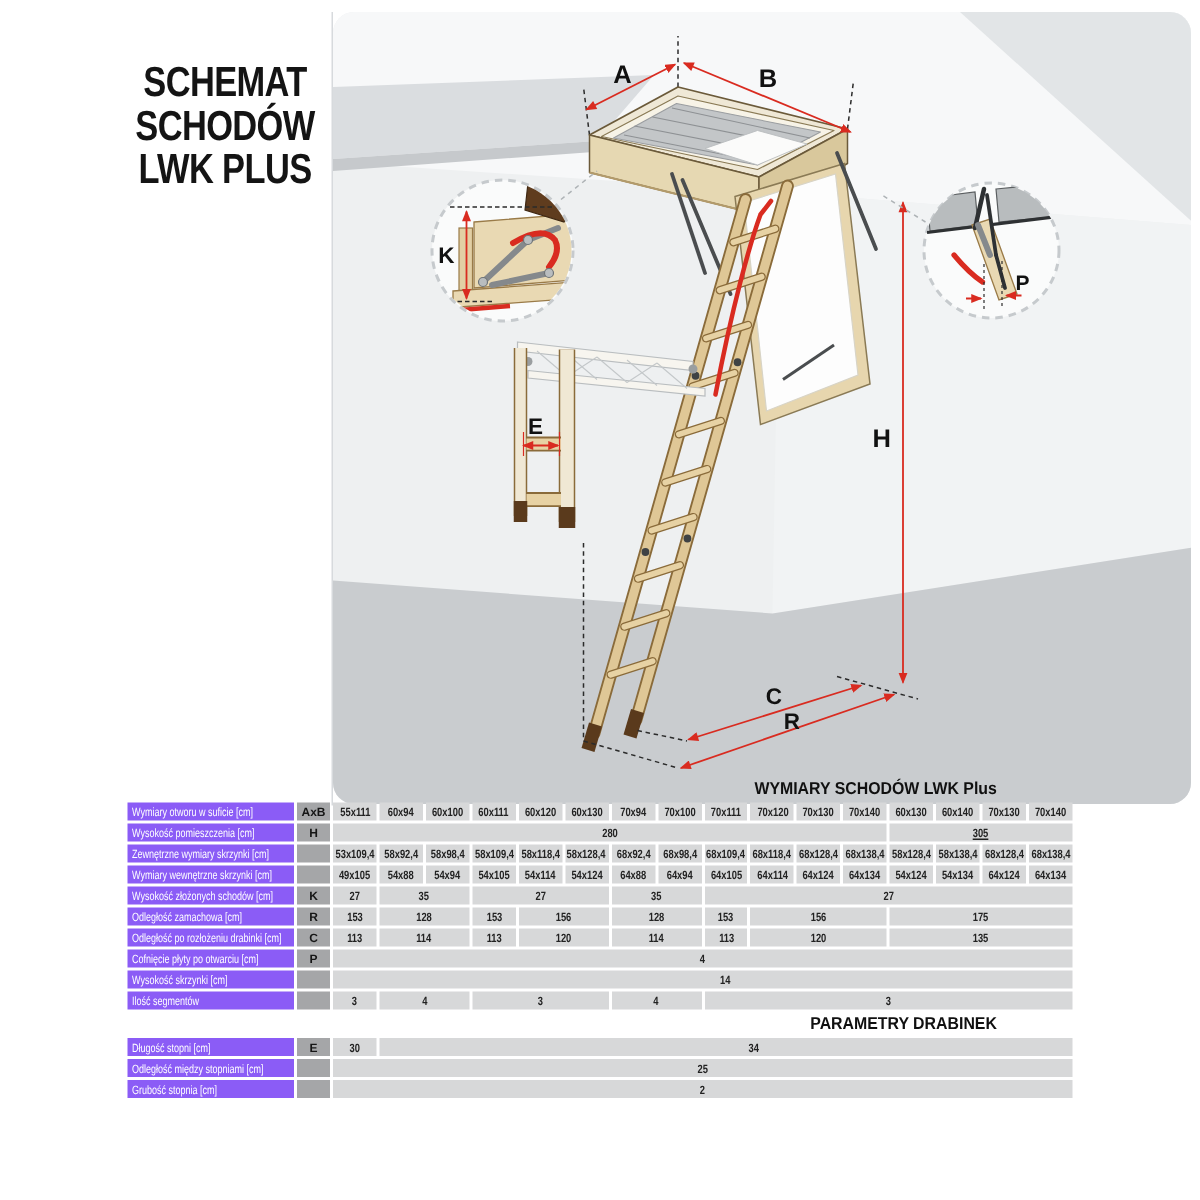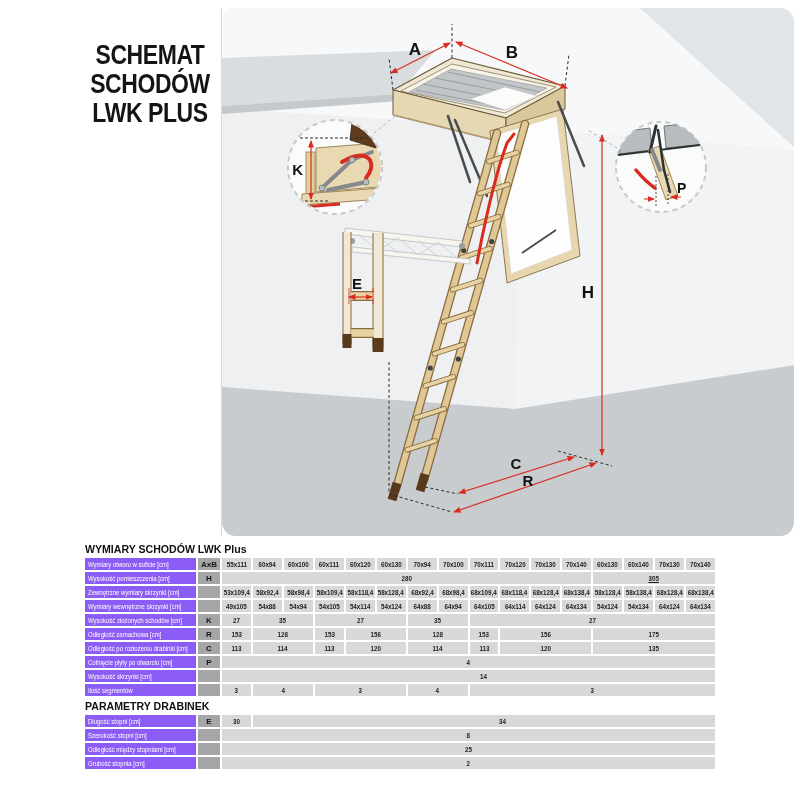--- a/index.html
+++ b/index.html
@@ -6,21 +6,21 @@
   .page{position:relative;width:800px;height:800px;background:#ffffff;overflow:hidden;
         font-family:"Liberation Sans",sans-serif;}
   
   .title-block{position:absolute;left:70px;top:40px;width:160px;text-align:center;
                transform:scaleX(.82);transform-origin:50% 0;color:#141414;font-weight:800;
                font-size:28px;line-height:29px;letter-spacing:-.5px;}
   .divider{position:absolute;left:221px;top:8px;width:1px;height:529px;background:#d7dadd;}
   
   .diagram{position:absolute;left:222px;top:8px;}
   
-  .tables{position:absolute;left:85px;top:543px;width:630px;}
+  .tables{position:absolute;left:85px;top:520px;width:630px;text-align:right;}
   .sec-title{font-size:11.5px;font-weight:bold;color:#101010;height:13px;white-space:nowrap;
              transform:scaleX(.92);transform-origin:0 50%;margin-bottom:2px;}
   .sec2{margin-top:4px;}
   .trow{display:grid;grid-template-columns:111px 22px repeat(16,1fr);gap:0 2px;
         height:12px;margin-bottom:2px;}
   .lbl{background:#8b5cf6;color:#ffffff;font-size:8px;display:flex;align-items:center;
        padding-left:3px;overflow:hidden;}
   .lbl span{white-space:nowrap;transform:scaleX(.75);transform-origin:0 50%;}
   .key{background:#a5a6a8;color:#161616;font-size:8px;font-weight:bold;display:flex;
        align-items:center;justify-content:center;overflow:hidden;}
@@ -570,29 +570,20 @@
           <div class="key">E</div>
           <div class="cell">
             <span>30</span>
           </div>
           <div class="cell" style="grid-column: span 15; padding-left: 36px;">
             <span>34</span>
           </div>
         </div>
         <div class="trow">
           <div class="lbl">
-            <span>Szerokość stopni [cm]</span>
-          </div>
-          <div class="key"></div>
-          <div class="cell" style="grid-column: span 16;">
-            <span>8</span>
-          </div>
-        </div>
-        <div class="trow">
-          <div class="lbl">
             <span>Odległość między stopniami [cm]</span>
           </div>
           <div class="key"></div>
           <div class="cell" style="grid-column: span 16;">
             <span>25</span>
           </div>
         </div>
         <div class="trow">
           <div class="lbl">
             <span>Grubość stopnia [cm]</span>

